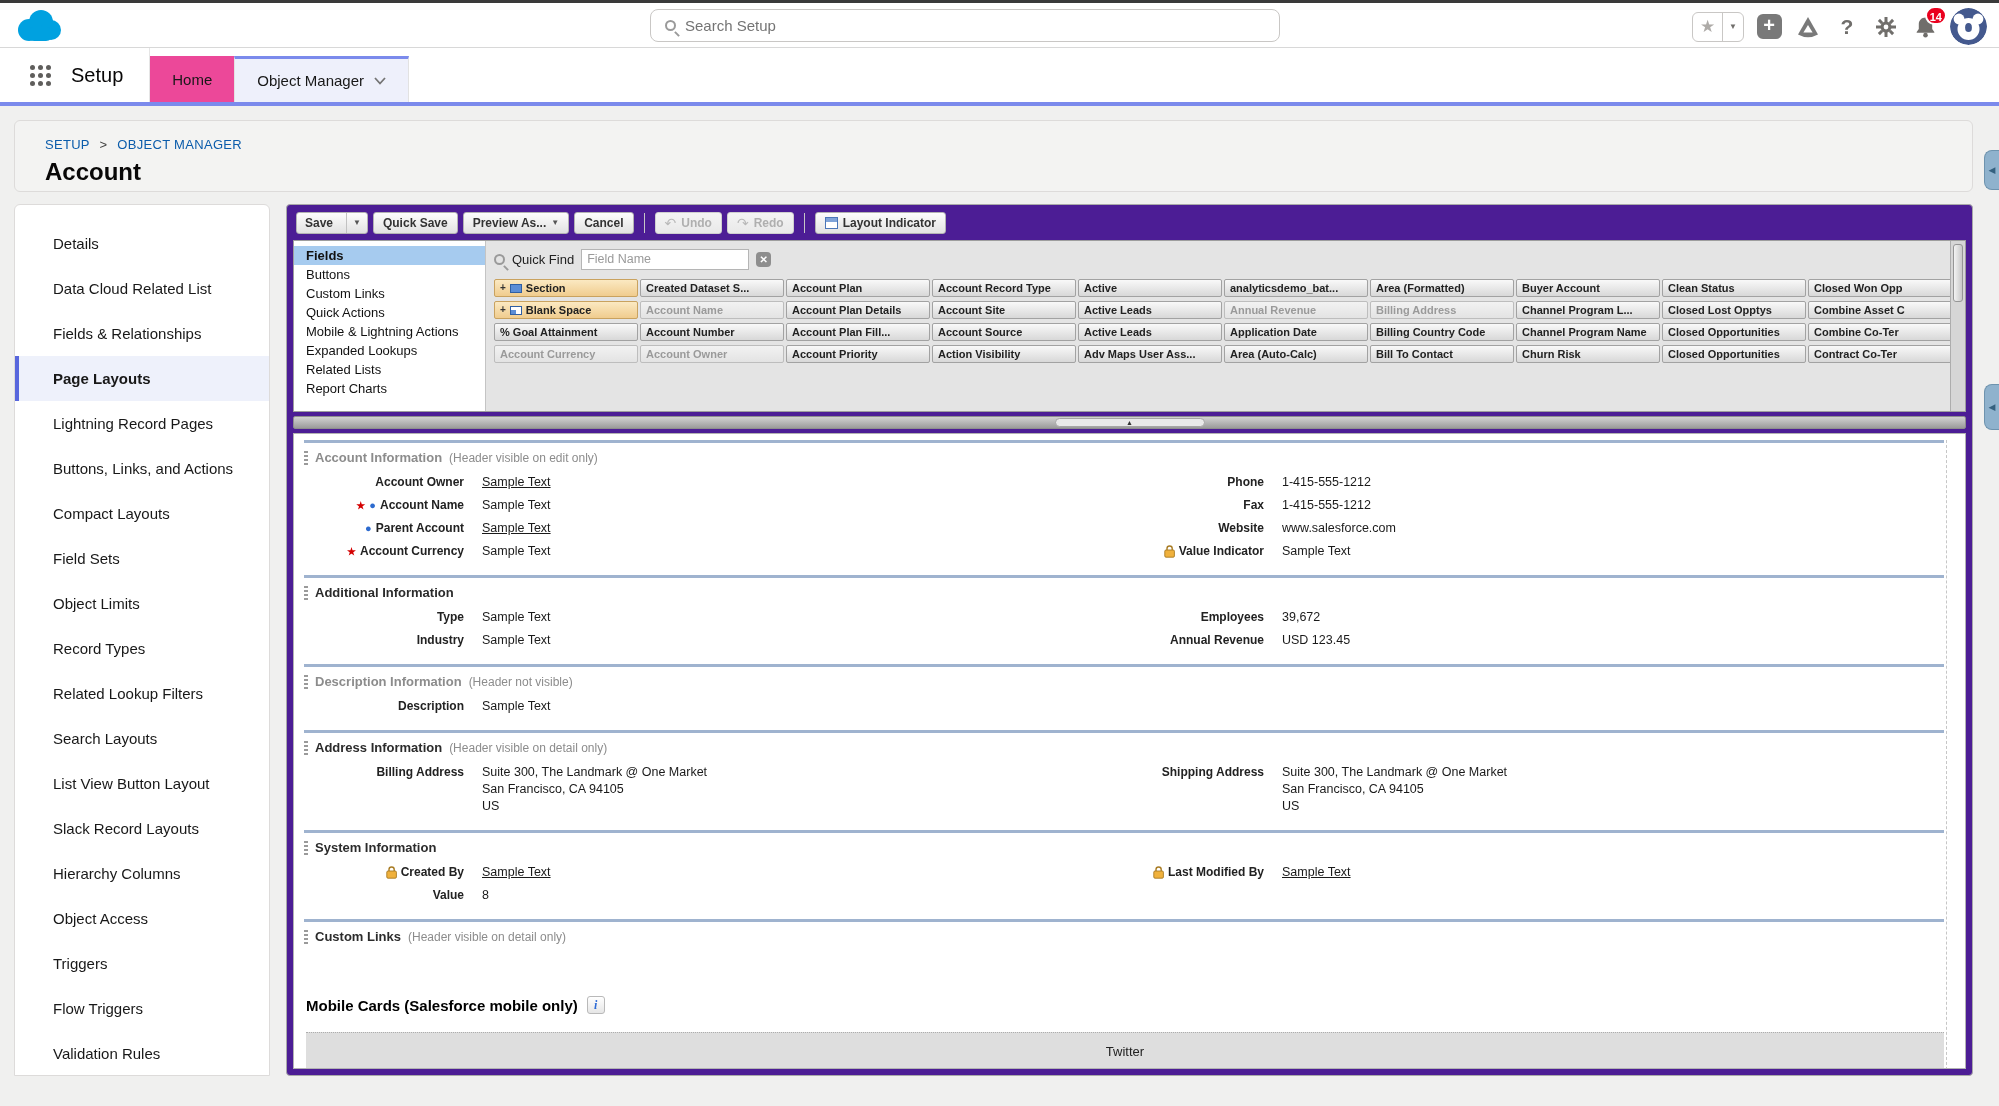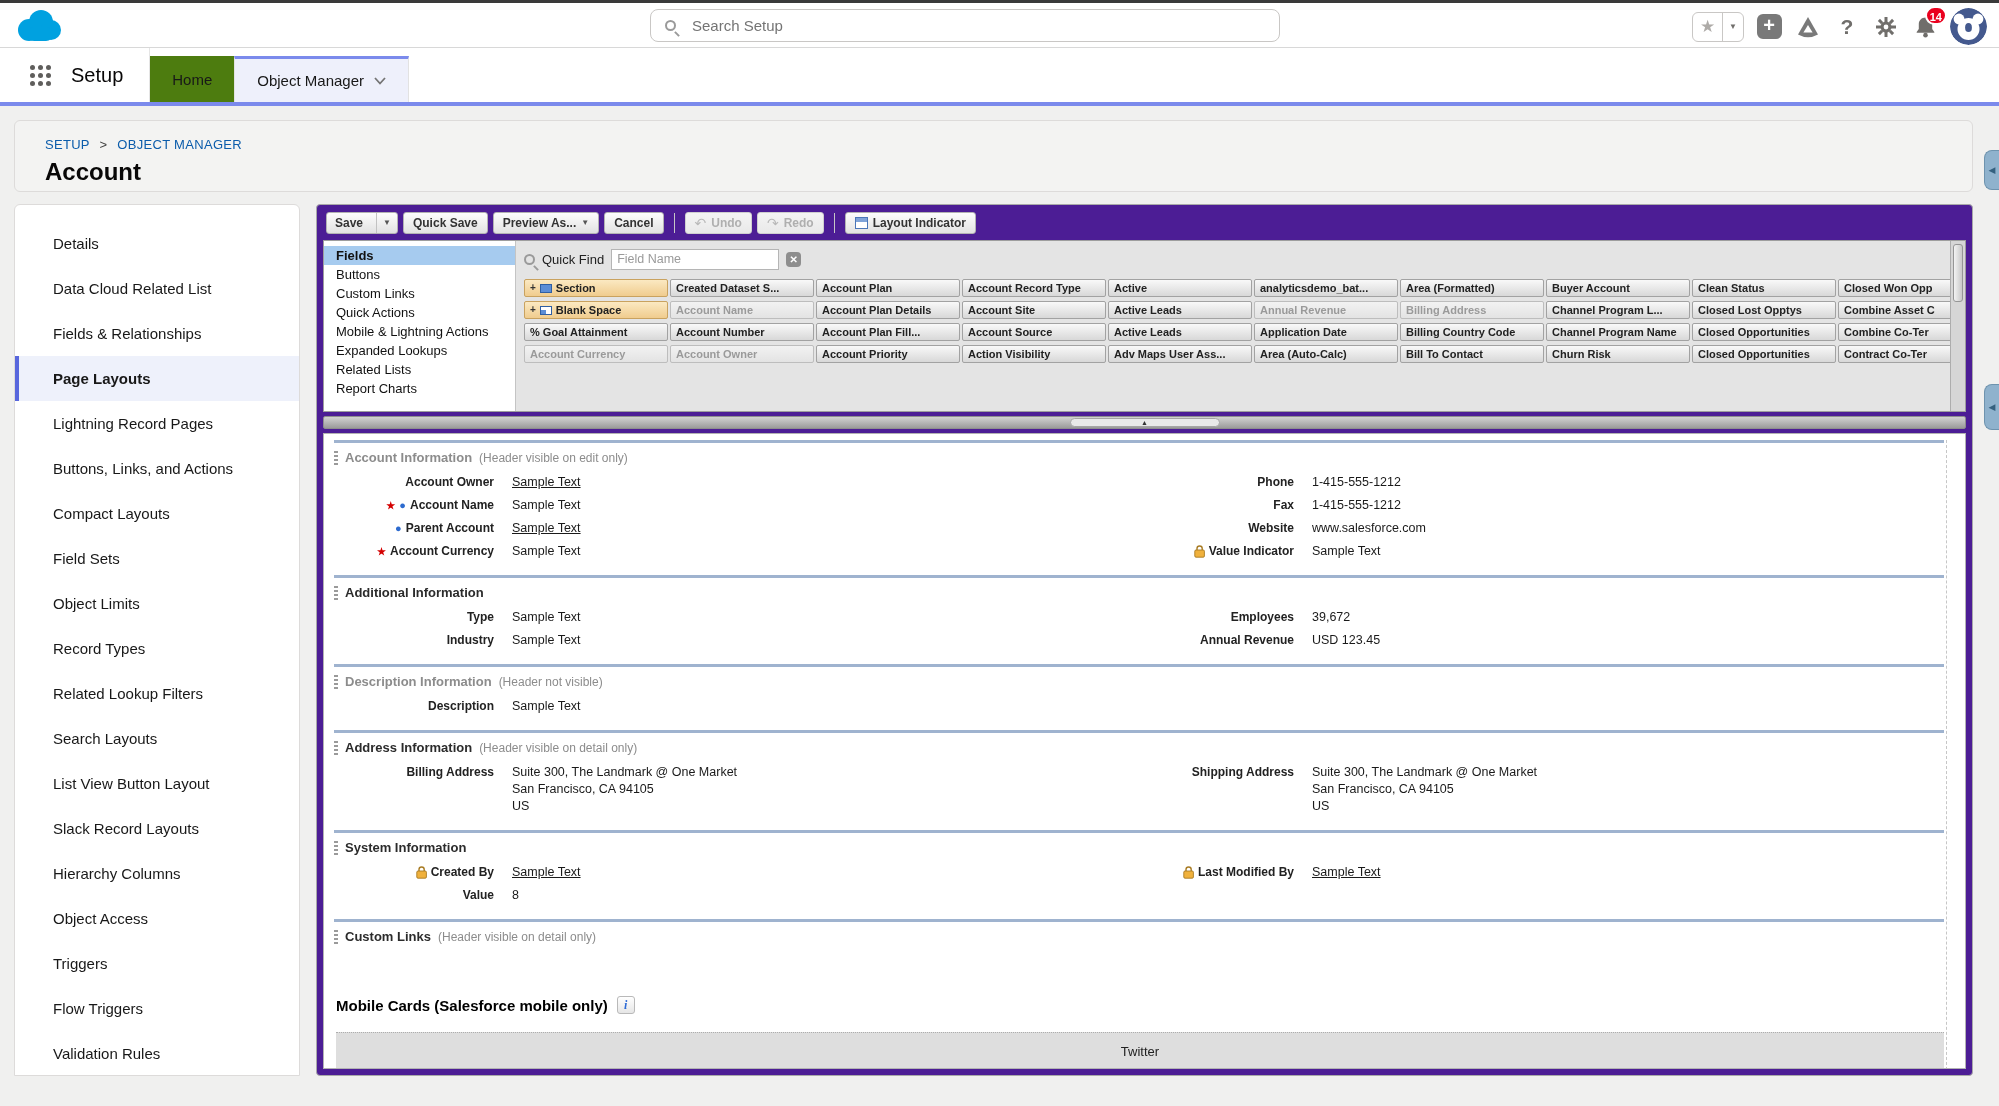--- a/index.html
+++ b/index.html
@@ -4,21 +4,21 @@
 <style>
   * { margin:0; padding:0; box-sizing:border-box; }
   html,body { width:1999px; height:1106px; overflow:hidden; }
   body { font-family:"Liberation Sans", sans-serif; background:#F0F0EF; color:#181818; }
 
   
   .top-strip { height:3px; background:#3A3A3A; }
   .app-header { position:relative; height:45px; background:#fff; border-bottom:1px solid #D8D8D8; }
   .logo { position:absolute; left:14px; top:5px; }
   .search-wrap { position:absolute; left:650px; top:6px; width:630px; height:33px;
-    border:1px solid #C9C7C5; border-radius:8px; background:#fff; display:flex; align-items:center; padding-left:14px; gap:16px; }
+    border:1px solid #C9C7C5; border-radius:8px; background:#fff; display:flex; align-items:center; padding-left:14px; gap:9px; }
   .mag { width:11px; height:11px; border:2px solid #9A9A9A; border-radius:50%; position:relative; flex:none; }
   .mag::after { content:''; position:absolute; width:2px; height:6px; background:#9A9A9A; left:9px; top:9px; transform:rotate(-45deg); }
   .search-input { border:none; outline:none; font-size:15px; color:#444; width:540px; font-family:"Liberation Sans",sans-serif; }
   .search-input::placeholder { color:#747474; }
   .hdr-icons { position:absolute; right:12px; top:5px; display:flex; align-items:center; gap:11px; }
   .fav-combo { display:flex; border:1px solid #C9C7C5; border-radius:6px; overflow:hidden; height:30px; }
   .fav-star { width:29px; display:flex; align-items:center; justify-content:center; color:#AEABA8; font-size:17px; }
   .fav-caret { width:21px; display:flex; align-items:center; justify-content:center; border-left:1px solid #C9C7C5; color:#706E6B; font-size:8px; }
   .gicon { width:28px; height:30px; display:flex; align-items:center; justify-content:center; color:#706E6B; }
   .plus-box { width:25px; height:25px; background:#797979; border-radius:6px; color:#fff; font-size:20px; font-weight:bold; line-height:23px; text-align:center; }
@@ -28,36 +28,36 @@
     color:#fff; font-size:11px; font-weight:bold; line-height:19px; text-align:center; padding:0 3px; border:2px solid #fff; }
   .avatar { width:37px; height:37px; border-radius:50%; overflow:hidden; }
 
   
   .navbar { height:58px; background:#fff; border-bottom:4px solid var(--nav-accent,#7B8AEC); display:flex; }
   .nav-left { display:flex; align-items:center; padding-left:30px; gap:20px; }
   .waffle { display:grid; grid-template-columns:repeat(3,5px); grid-gap:3px; }
   .waffle span { width:5px; height:5px; border-radius:50%; background:#5F5E5C; }
   .app-label { font-size:20px; color:#080707; padding-right:26px; }
   .tabs { display:flex; align-items:flex-end; border-left:1px solid #E5E5E5; }
-  .tab { height:46px; display:flex; align-items:center; gap:10px; padding:0 22px; font-size:15px; color:#181818; background:#4d7c0f; position:relative; }
+  .tab { height:46px; display:flex; align-items:center; gap:10px; padding:0 22px; font-size:15px; color:#181818; background:#ec4899; position:relative; }
   .tab.active { background:#EEF0FB; border-top:3px solid var(--nav-accent,#7B8AEC); border-left:1px solid #E2E2E2; border-right:1px solid #E2E2E2; }
   .chev { width:12px; height:8px; }
 
   
   .content { height:996px; padding:14px 26px 0 14px; background:#F0F0EF; }
   .bc-card { height:72px; background:#F3F3F2; border:1px solid #DDDBDA; border-radius:6px; padding:16px 0 0 30px; }
   .breadcrumb { font-size:13px; letter-spacing:.3px; }
   .breadcrumb a { color:var(--link-blue,#0B5CAB); text-decoration:none; }
   .bc-sep { color:#444; margin:0 6px; }
   .page-title { font-size:24px; font-weight:bold; color:#080707; margin-top:6px; }
 
   .main-row { display:flex; gap:16px; margin-top:12px; height:872px; }
 
   
-  .sidebar { width:286px; background:#fff; border:1px solid #DDDBDA; border-radius:6px 6px 0 0; padding-top:16px; overflow:hidden; flex:none; }
+  .sidebar { width:256px; background:#fff; border:1px solid #DDDBDA; border-radius:6px 6px 0 0; padding-top:16px; overflow:hidden; flex:none; }
   .side-item { height:45px; line-height:45px; padding-left:38px; font-size:15px; color:#16325C; color:#181818; cursor:pointer; white-space:nowrap; }
   .side-item.active { background:var(--sidebar-active-bg,#EEF1FB); border-left:4px solid var(--sidebar-active-bar,#5867DD); padding-left:34px; font-weight:bold; }
 
   
   .editor { flex:1; border:1px solid #A9A9A9; border-radius:4px; background:#4c1d95; display:flex; flex-direction:column; overflow:hidden; position:relative; }
   .toolbar { height:35px; display:flex; align-items:center; padding:0 9px; gap:5px; flex:none; }
   .tbtn { display:flex; align-items:center; gap:5px; height:22px; padding:0 9px; border:1px solid #B3B3B3; border-radius:3px;
     background:linear-gradient(#FDFDFD,#E2E2E2); font-size:12px; font-weight:bold; color:#333; cursor:pointer; }
   .tbtn.split { padding:0; }
   .tbtn.split .main { padding:0 8px; }

